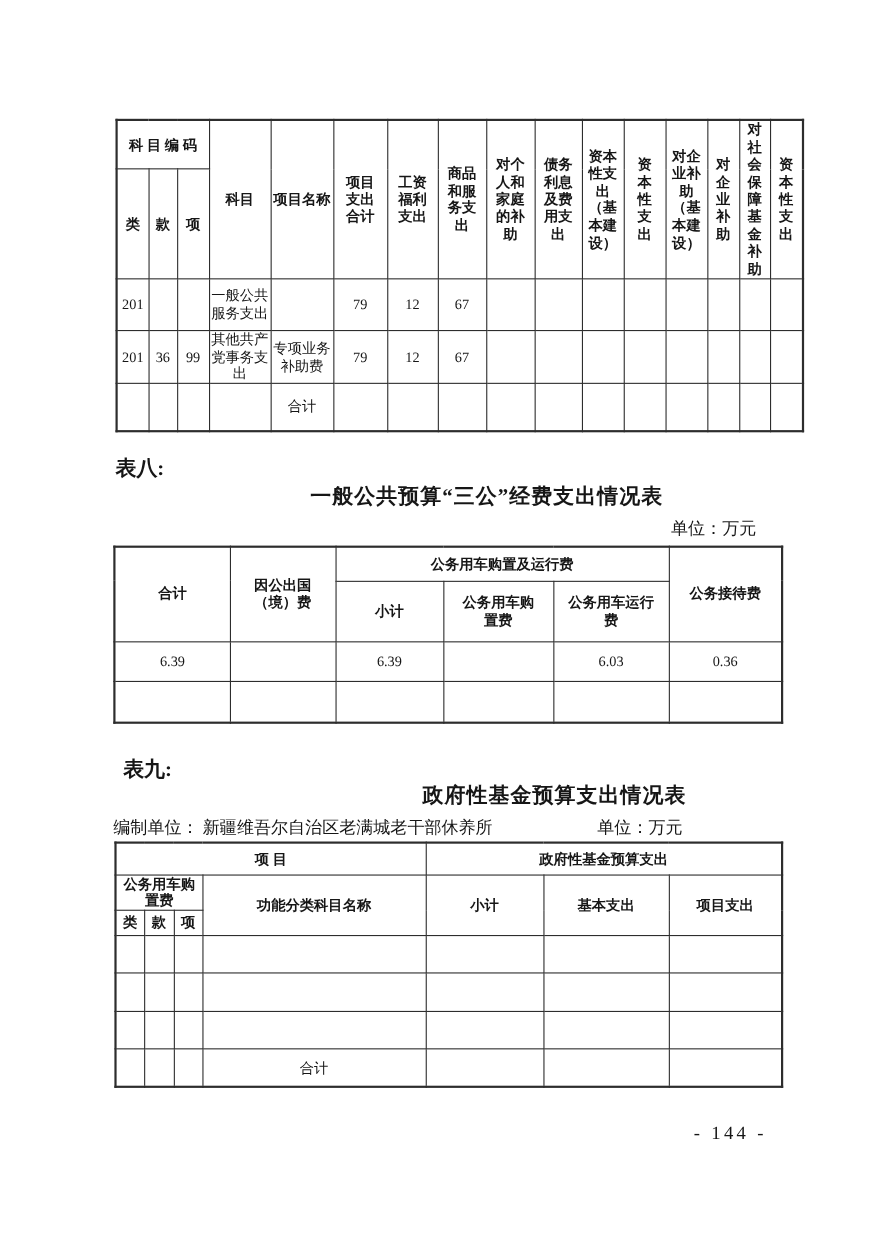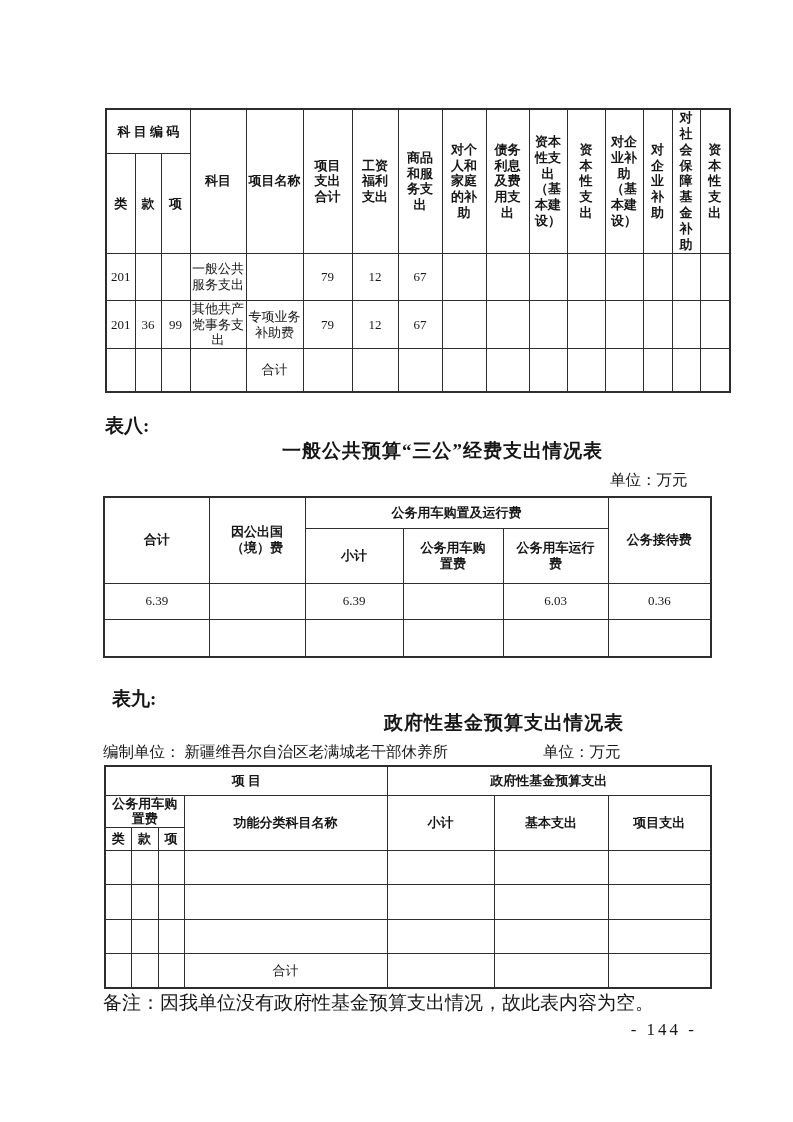--- a/index.html
+++ b/index.html
@@ -270,16 +270,15 @@
         <td></td>
         <td class="f14">合计</td>
         <td></td>
         <td></td>
         <td></td>
       </tr>
     </tbody>
       </table>
   </div>
 
-  <div class="abs" style="left:103px; top:990px; width:620px; font-size:19px;">备注：因我单位没有政府性基金预算支出情况，故此表内容为空。</div>
   <div class="abs" style="left:103px; top:1020px; width:594px; text-align:right; font-size:17px; letter-spacing:3px;">- 144 -</div>
 
 </div>
 
 </body></html>

